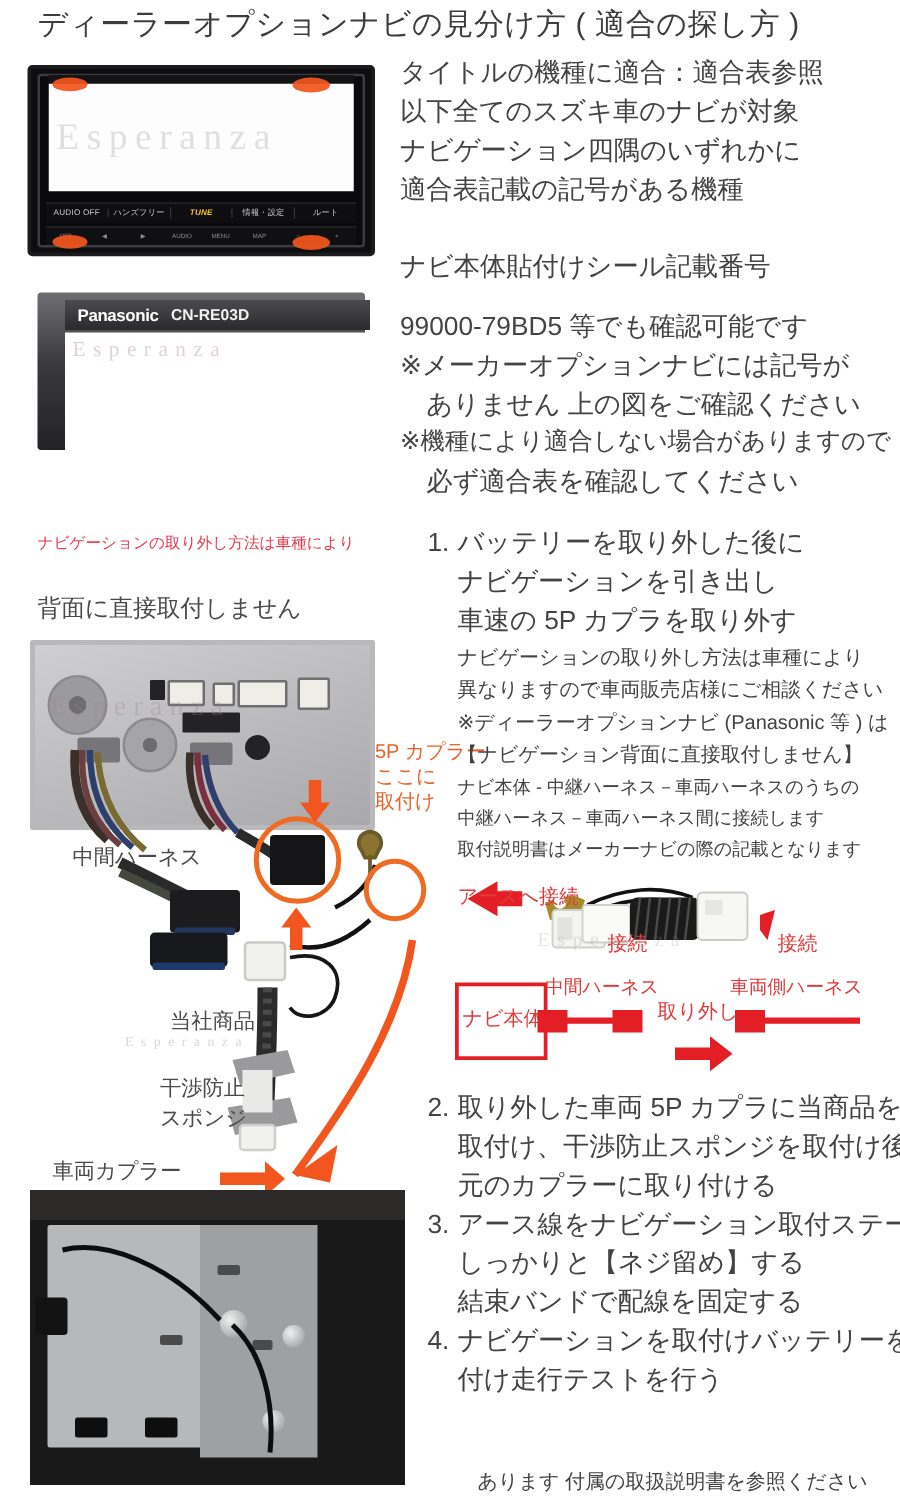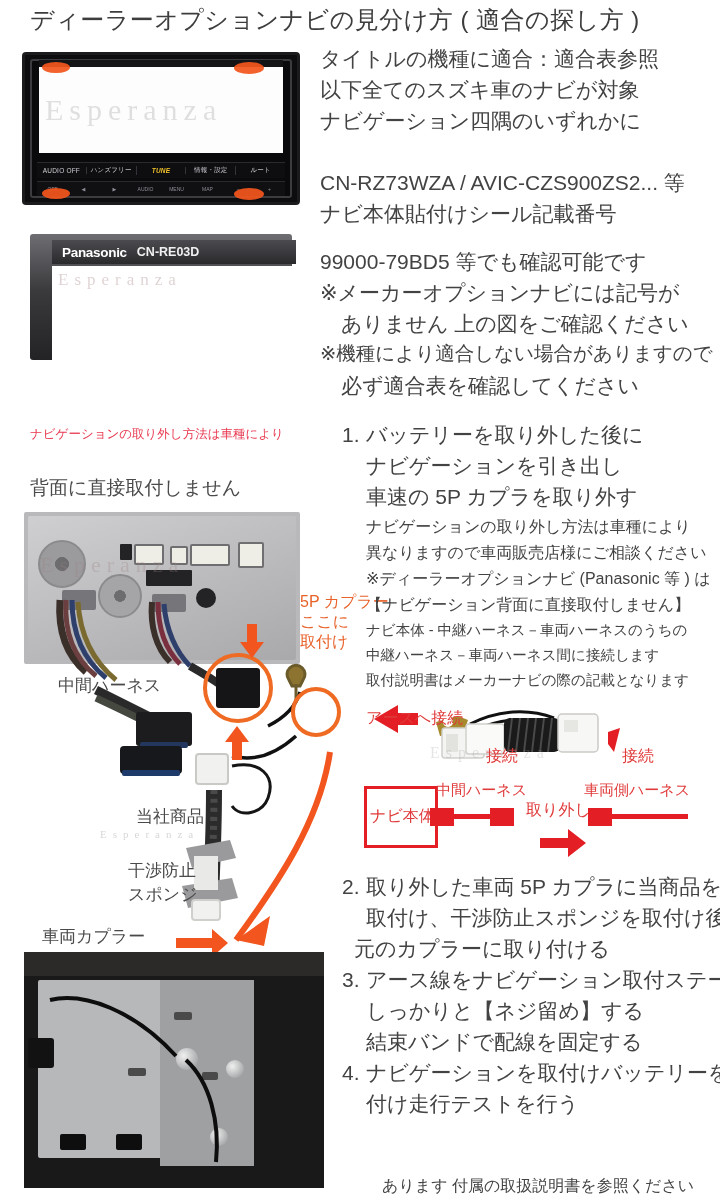--- a/index.html
+++ b/index.html
@@ -249,21 +249,21 @@
     <svg class="ov" viewBox="0 0 300 236" style="width:300px;height:236px;">
       <path d="M26 48 C 60 40, 110 58, 152 104" stroke="#0d0d0d" stroke-width="4" fill="none"></path>
       <path d="M162 108 C 186 130, 196 170, 192 210" stroke="#0d0d0d" stroke-width="4" fill="none"></path>
       <rect x="4" y="86" width="26" height="30" rx="3" fill="#121212"></rect>
     </svg>
   </div>
 
   <div class="t rcol" style="top:48px;">タイトルの機種に適合：適合表参照</div>
   <div class="t rcol red" style="top:79px;">以下全てのスズキ車のナビが対象</div>
   <div class="t rcol" style="top:110px;">ナビゲーション四隅のいずれかに</div>
-  <div class="t rcol" style="top:172px;">CN-RZ73WZA / AVIC-CZS900ZS2... 等</div>
+  <div class="t rcol" style="top:141px;">適合表記載の記号がある機種</div>
   <div class="t rcol" style="top:203px;">ナビ本体貼付けシール記載番号</div>
   <div class="t rcol" style="top:251px;"> 99000-79BD5 等でも確認可能です</div>
   <div class="t rcol" style="top:282px;">※メーカーオプションナビには記号が</div>
   <div class="t rcol" style="top:313px;">　ありません 上の図をご確認ください</div>
   <div class="t rcol" style="top:344px;font-size:19.5px;">※機種により適合しない場合がありますので</div>
   <div class="t rcol" style="top:375px;">　必ず適合表を確認してください</div>
 
   <div class="t rcol" style="left:342px;top:424px;">1.</div>
   <div class="t rcol" style="left:366px;top:424px;">バッテリーを取り外した後に</div>
   <div class="t rcol" style="left:366px;top:455px;">ナビゲーションを引き出し</div>
@@ -314,21 +314,21 @@
 
   <div class="t redd" style="left:526px;top:802px;font-size:16px;">取り外し</div>
 
   <div class="rblk" style="left:588px;top:808px;width:24px;height:18px;"></div>
   <div class="rline" style="left:610px;top:814px;width:78px;"></div>
   <div class="t redd" style="left:584px;top:782px;font-size:15px;">車両側ハーネス</div>
 
   <div class="t rcol" style="left:342px;top:876px;">2.</div>
   <div class="t rcol" style="left:366px;top:876px;">取り外した車両 5P カプラに当商品を</div>
   <div class="t rcol" style="left:366px;top:907px;">取付け、干渉防止スポンジを取付け後</div>
-  <div class="t rcol" style="left:354px;top:938px;">元のカプラーに取り付ける</div>
+  <div class="t rcol" style="left:366px;top:938px;">元のカプラーに取り付ける</div>
 
   <div class="t rcol" style="left:342px;top:969px;">3.</div>
   <div class="t rcol" style="left:366px;top:969px;">アース線をナビゲーション取付ステーに</div>
   <div class="t rcol" style="left:366px;top:1000px;">しっかりと【ネジ留め】する</div>
   <div class="t rcol" style="left:366px;top:1031px;">結束バンドで配線を固定する</div>
 
   <div class="t rcol" style="left:342px;top:1062px;">4.</div>
   <div class="t rcol" style="left:366px;top:1062px;">ナビゲーションを取付けバッテリーを</div>
   <div class="t rcol" style="left:366px;top:1093px;">付け走行テストを行う</div>
   <div class="t rcol sm" style="left:366px;top:1178px;">　あります 付属の取扱説明書を参照ください</div>

